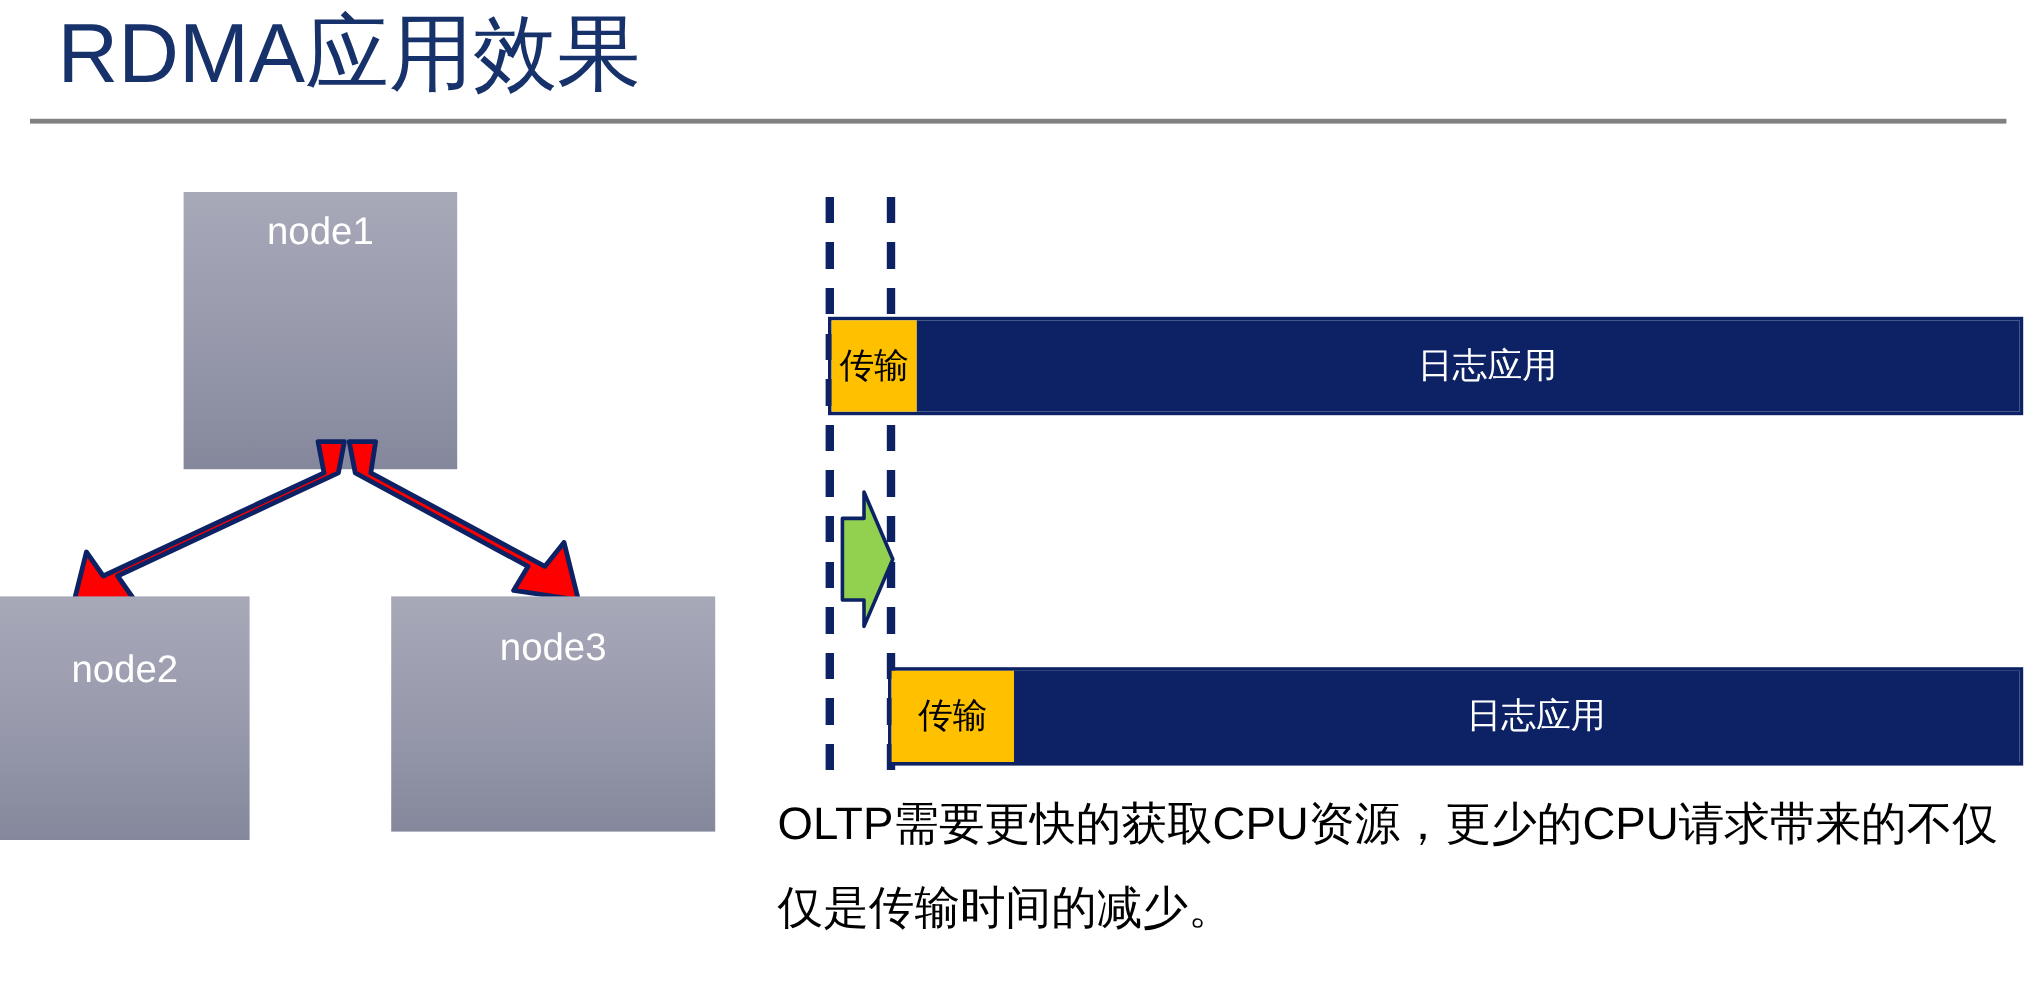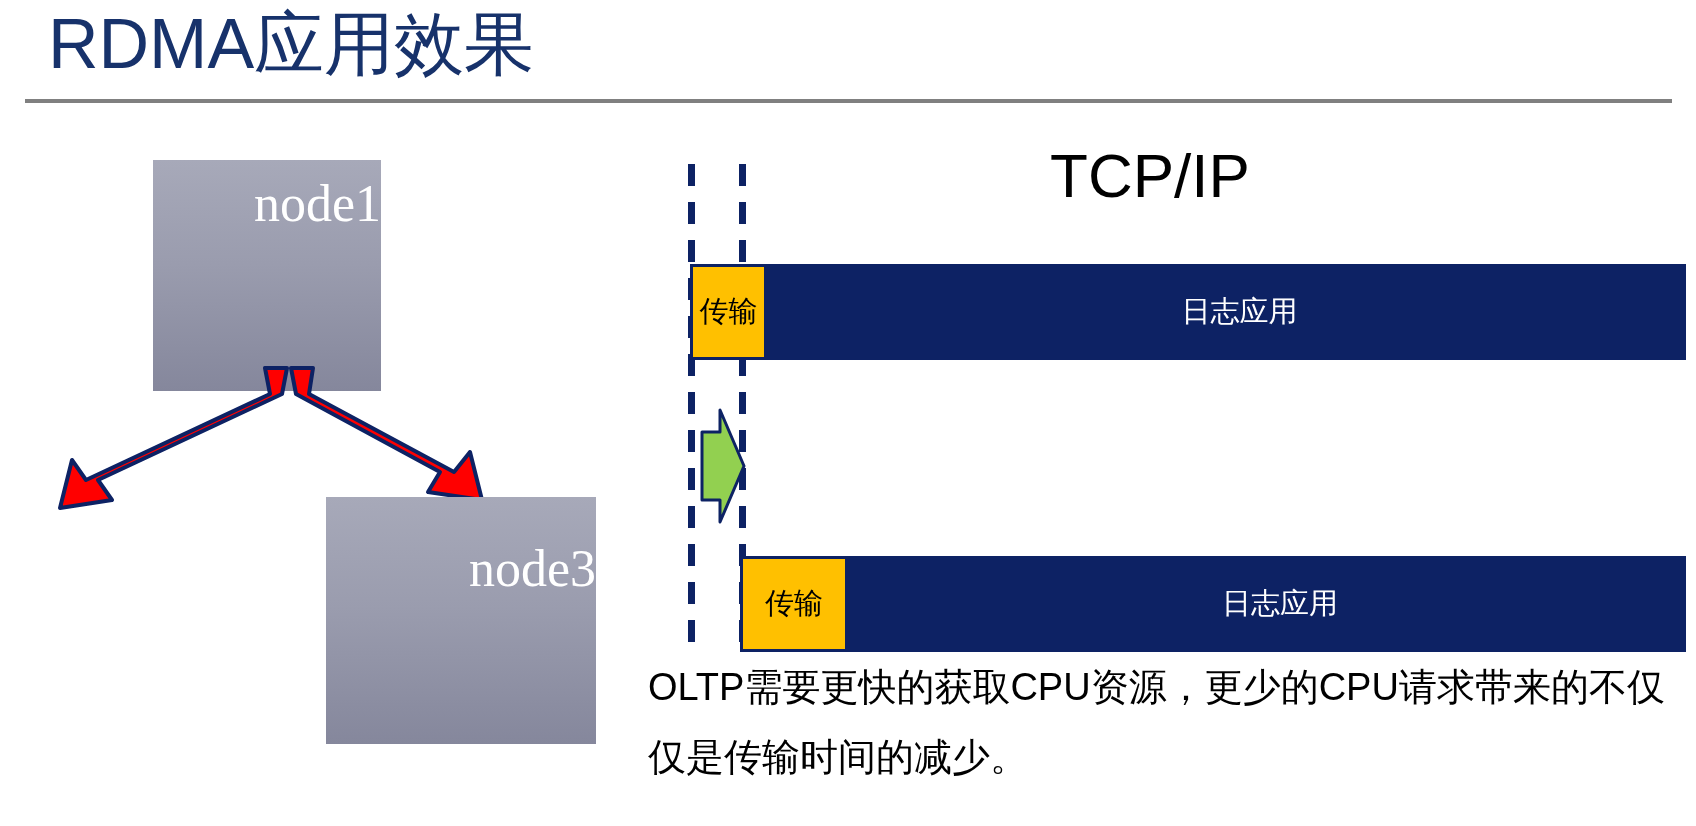--- a/index.html
+++ b/index.html
@@ -24,28 +24,27 @@
     position:absolute;left:25px;top:99px;
     width:1647px;height:4px;
     background:#808080;
   }
 
   
   .node{
     position:absolute;
     background:linear-gradient(180deg,#a7a9b9 0%,#9a9cae 45%,#85879c 100%);
     color:#ffffff;
-    font-size:52px;
-    text-align:right;
+    font-size:32px;
+    text-align:center;
     box-sizing:border-box;
-    font-family:Liberation Serif, serif;
   }
   #node1{left:153px;top:160px;width:228px;height:231px;padding-top:14px;}
   #node2{left:0px;top:497px;width:208px;height:203px;padding-top:42px;}
-  #node3{left:326px;top:497px;width:270px;height:247px;padding-top:42px;}
+  #node3{left:326px;top:497px;width:270px;height:196px;padding-top:24px;}
 
   .logbox{
     position:absolute;left:236px;top:455px;width:138px;height:49px;
     background:#dd9414;border:3px solid #17326b;box-sizing:border-box;
     color:#ffffff;font-size:33px;line-height:44px;text-align:center;
   }
   .arrows{position:absolute;left:0px;top:360px;width:600px;height:160px;}
 
   
   .dashline{
@@ -59,21 +58,21 @@
   #dash2{left:739px;}
 
   .proto-label{
     position:absolute;
     font-size:62px;color:#000000;text-align:center;white-space:nowrap;
   }
   #tcp-label{left:950px;top:140px;width:400px;}
   #rdma-label{left:930px;top:432px;width:400px;}
 
   .bar{
-    position:absolute;height:96px;
+    position:absolute;height:82px;
     border:3px solid #0d2264;box-sizing:border-box;
     display:flex;align-items:stretch;
   }
   #tcp-bar{left:690px;top:264px;width:996px;}
   #rdma-bar{left:740px;top:556px;width:946px;}
 
   .seg{
     display:flex;align-items:center;justify-content:center;
     font-size:29px;box-sizing:border-box;
   }
@@ -101,29 +100,31 @@
     <span>node1</span>
   </div>
 
   <svg class="arrows" viewBox="0 0 600 160">
 
     <polygon points="287,8 282,34 98,120 112,140 60,148 72,100 86,120 270,34 265,8" fill="#ff0000" stroke="#0d2264" stroke-width="4" stroke-linejoin="round"></polygon>
 
     <polygon points="291,8 296,34 440,112 428,132 482,140 470,92 454,112 309,34 313,8" fill="#ff0000" stroke="#0d2264" stroke-width="4" stroke-linejoin="round"></polygon>
   </svg>
 
+  <div class="node" id="node2">
+    <span>node2</span>
+  </div>
   <div class="node" id="node3">
     <span>node3</span>
   </div>
 
 
   <div class="dashline" id="dash1"></div>
   <div class="dashline" id="dash2"></div>
 
-  <div class="proto-label" id="tcp-label">TCP/IP</div>
 
   <div class="bar" id="tcp-bar">
     <div class="seg seg-transfer">传输</div>
     <div class="seg seg-app">日志应用</div>
   </div>
 
   <svg class="green-arrow" viewBox="0 0 52 116">
     <polygon points="26,2 50,58 26,114 26,92 8,92 8,24 26,24" fill="#92d050" stroke="#0d2264" stroke-width="3" stroke-linejoin="round"></polygon>
   </svg>
 

